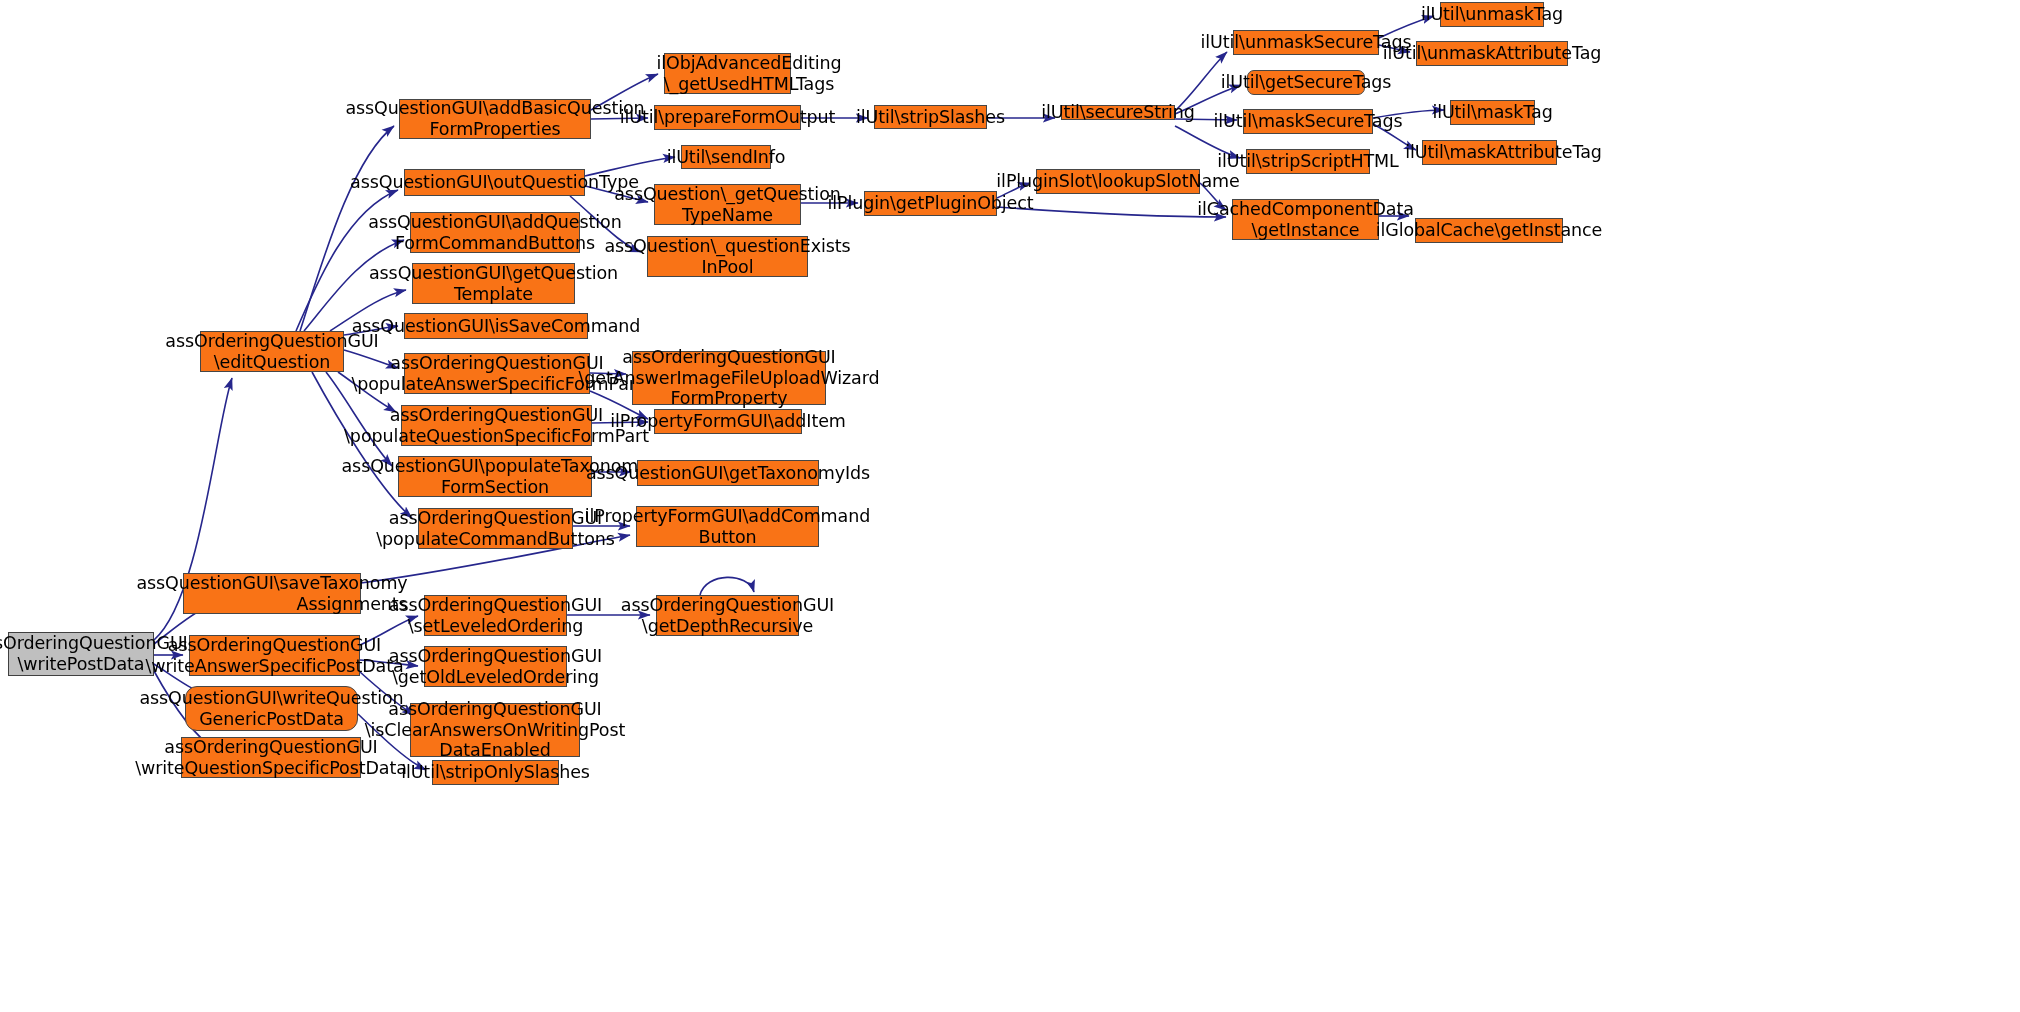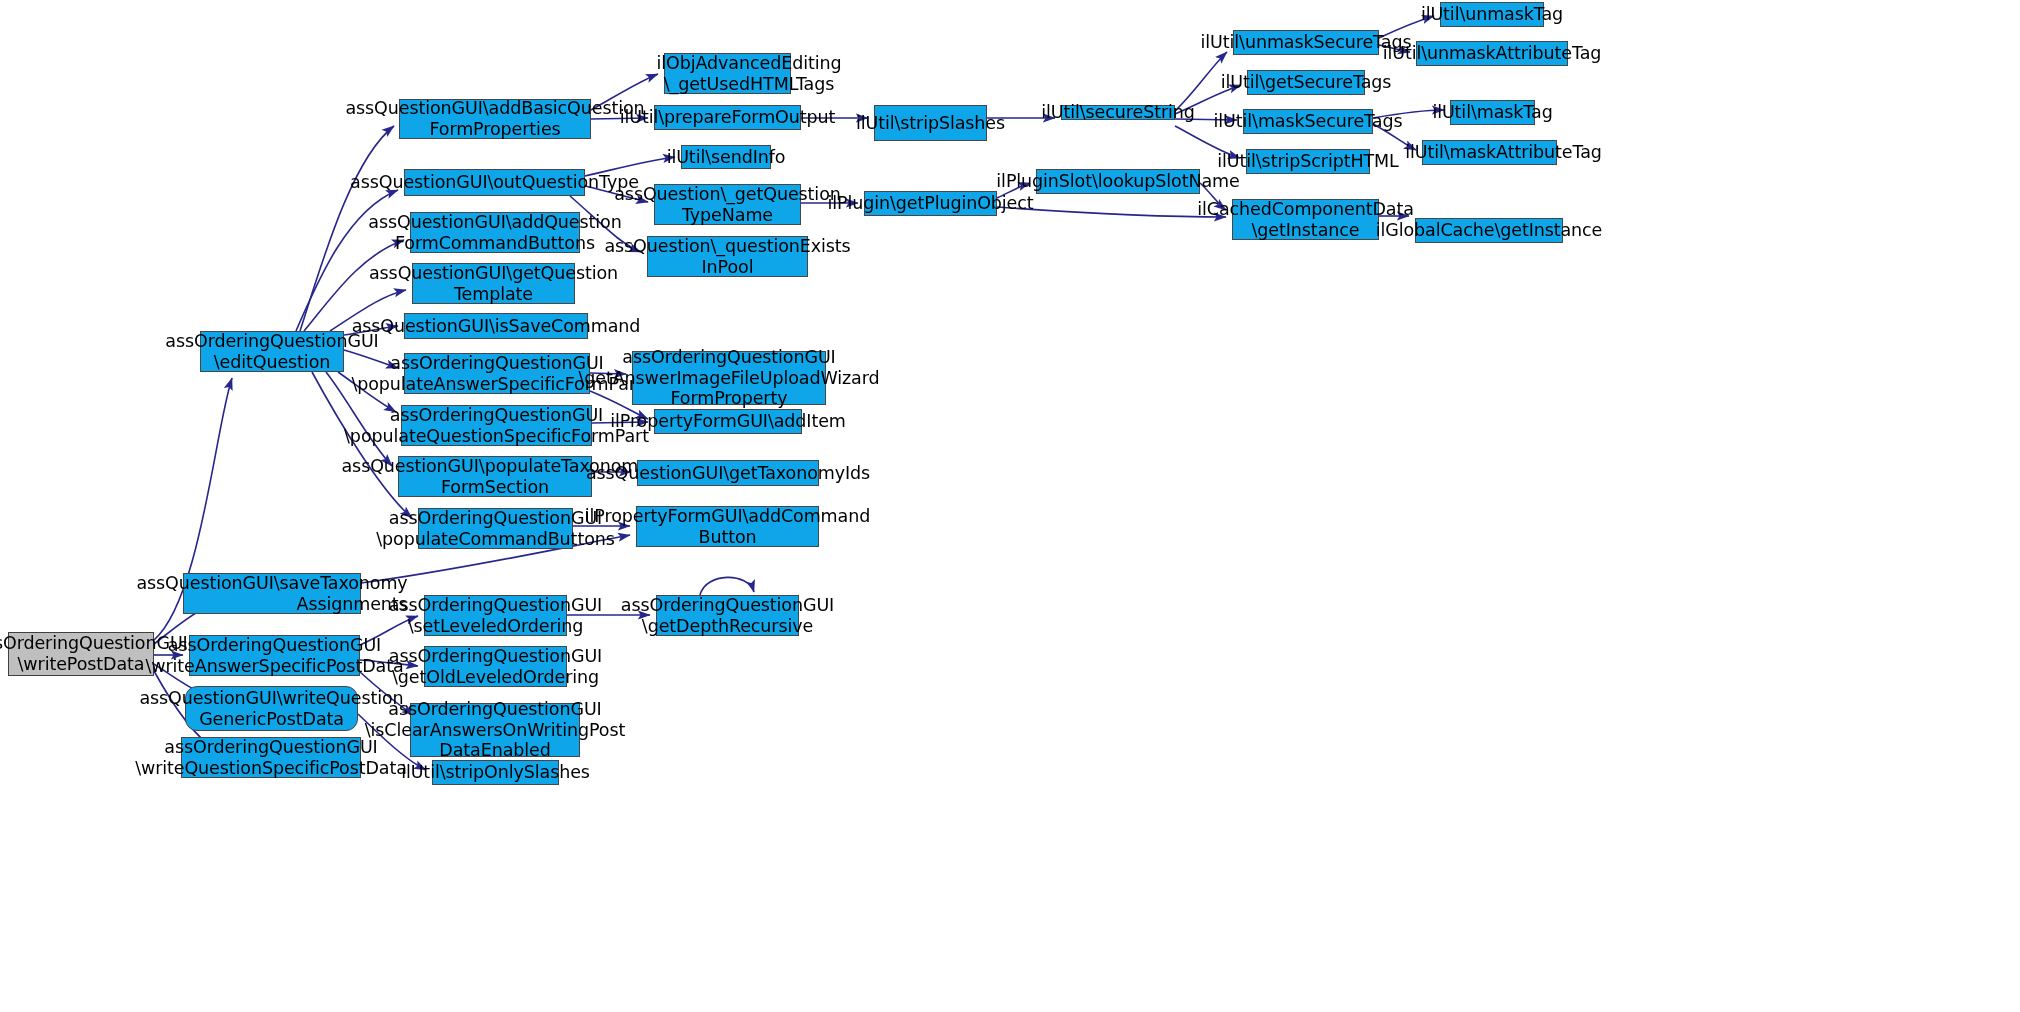--- a/index.html
+++ b/index.html
@@ -19,21 +19,21 @@
     position: absolute;
     left: 0;
     top: 0;
     width: 2020px;
     height: 1012px;
     pointer-events: none;
   }
   .node {
     position: absolute;
     box-sizing: border-box;
-    background: #0ea5e9;
+    background: #f97316;
     border: 1px solid #000000;
     color: #000000;
     font-size: 17.5px;
     line-height: 1.18;
     display: flex;
     align-items: center;
     justify-content: center;
     text-align: center;
     white-space: pre-line;
     letter-spacing: -0.1px;
@@ -153,26 +153,26 @@
 InPool</div>
       <div class="node thick" style="left: 632px; top: 351px; width: 194px; height: 54px;">assOrderingQuestionGUI
 \getAnswerImageFileUploadWizard
 FormProperty</div>
       <div class="node thick" style="left: 654px; top: 409px; width: 148px; height: 25px;">ilPropertyFormGUI\addItem</div>
       <div class="node thick" style="left: 637px; top: 460px; width: 182px; height: 26px;">assQuestionGUI\getTaxonomyIds</div>
       <div class="node thick" style="left: 636px; top: 506px; width: 183px; height: 41px;">ilPropertyFormGUI\addCommand
 Button</div>
       <div class="node thick" style="left: 656px; top: 595px; width: 143px; height: 41px;">assOrderingQuestionGUI
 \getDepthRecursive</div>
-      <div class="node thick" style="left: 874px; top: 105px; width: 113px; height: 36px;">ilUtil\stripSlashes</div>
+      <div class="node thick" style="left: 874px; top: 105px; width: 113px; height: 24px;">ilUtil\stripSlashes</div>
       <div class="node thick" style="left: 864px; top: 191px; width: 133px; height: 25px;">ilPlugin\getPluginObject</div>
       <div class="node thick" style="left: 1061px; top: 105px; width: 114px; height: 15px;">ilUtil\secureString</div>
       <div class="node thick" style="left: 1036px; top: 169px; width: 164px; height: 25px;">ilPluginSlot\lookupSlotName</div>
       <div class="node thick" style="left: 1233px; top: 30px; width: 146px; height: 25px;">ilUtil\unmaskSecureTags</div>
-      <div class="node thick" style="left: 1247px; top: 70px; width: 118px; height: 25px;">ilUtil\getSecureTags</div>
+      <div class="node thick" style="left: 1247px; top: 70px; width: 118px; height: 25px; border-radius: 7px;">ilUtil\getSecureTags</div>
       <div class="node thick" style="left: 1243px; top: 109px; width: 130px; height: 25px;">ilUtil\maskSecureTags</div>
       <div class="node thick" style="left: 1246px; top: 149px; width: 124px; height: 25px;">ilUtil\stripScriptHTML</div>
       <div class="node thick" style="left: 1232px; top: 199px; width: 147px; height: 41px;">ilCachedComponentData
 \getInstance</div>
       <div class="node thick" style="left: 1440px; top: 2px; width: 104px; height: 25px;">ilUtil\unmaskTag</div>
       <div class="node thick" style="left: 1416px; top: 41px; width: 152px; height: 25px;">ilUtil\unmaskAttributeTag</div>
       <div class="node thick" style="left: 1450px; top: 100px; width: 85px; height: 25px;">ilUtil\maskTag</div>
       <div class="node thick" style="left: 1422px; top: 140px; width: 135px; height: 25px; padding-left: 28px;">ilUtil\maskAttributeTag</div>
       <div class="node thick" style="left: 1415px; top: 218px; width: 148px; height: 25px;">ilGlobalCache\getInstance</div>
     </div>

